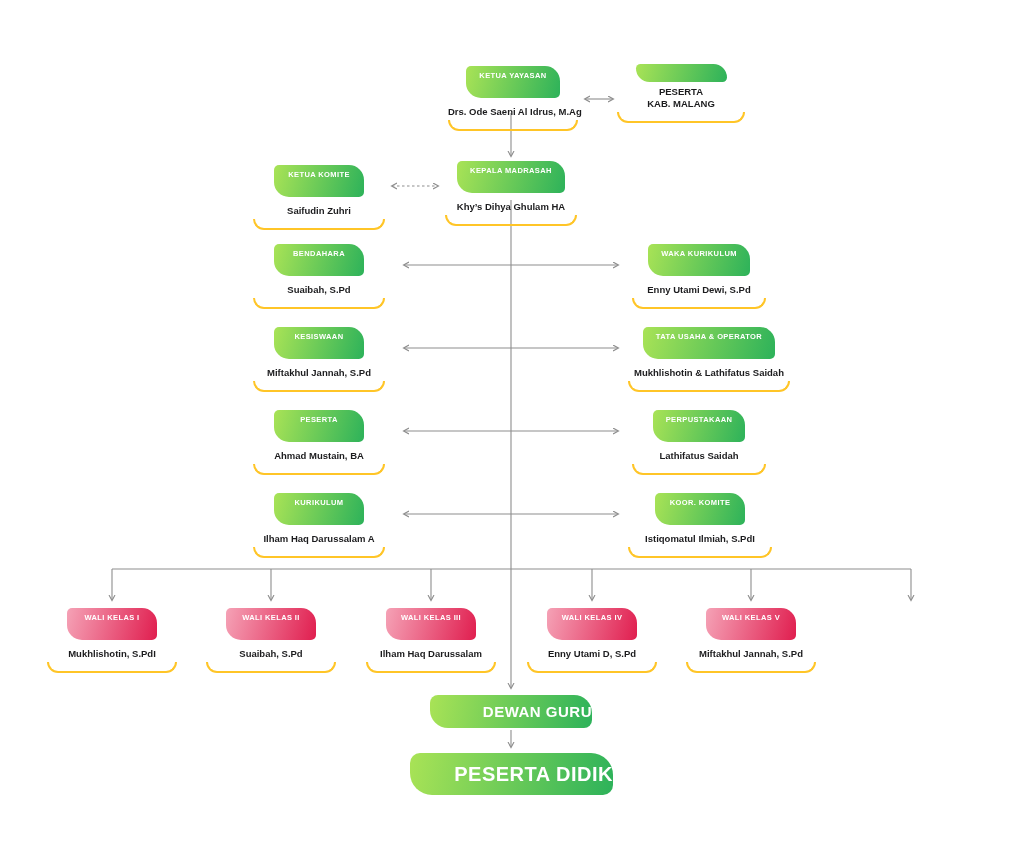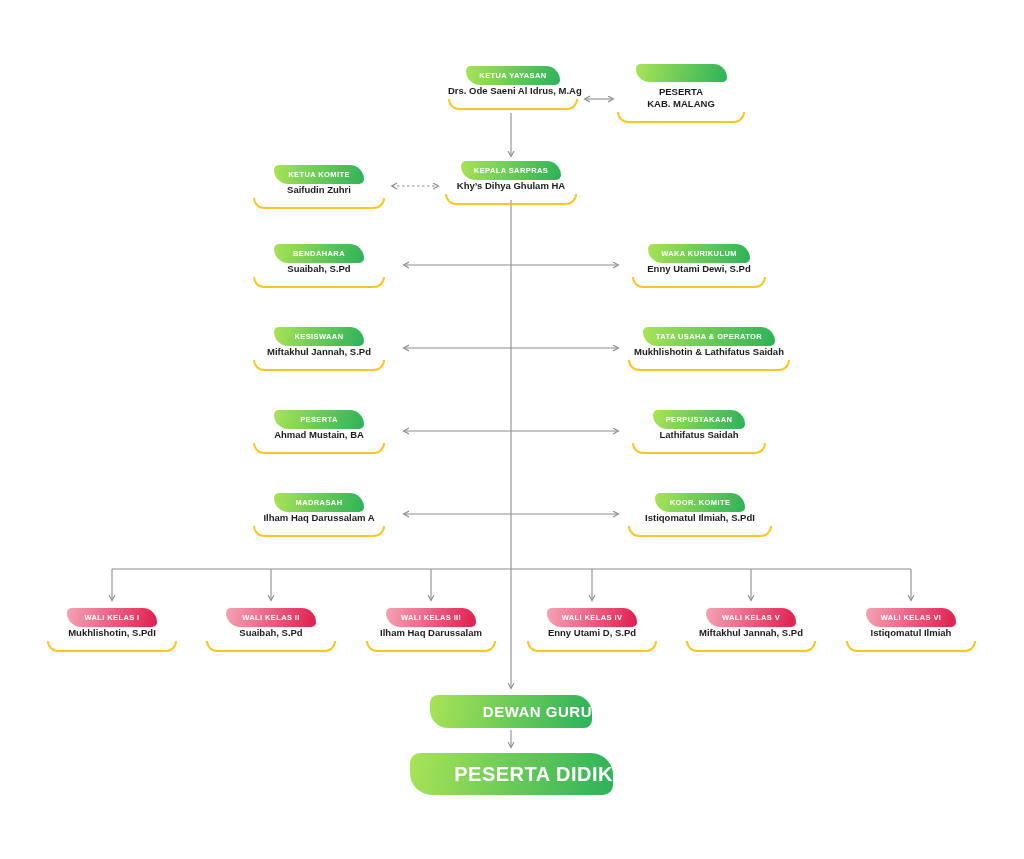--- a/index.html
+++ b/index.html
@@ -3,27 +3,27 @@
 <meta charset="utf-8">
 <style>
   html,body{margin:0;padding:0;background:#ffffff;}
   #stage{
     position:relative;width:1024px;height:859px;background:#ffffff;overflow:hidden;
     font-family:"Liberation Sans",sans-serif;
   }
   .connectors{position:absolute;left:0;top:0;}
   .card{position:absolute;text-align:center;}
   .pill{
-    margin:0 auto;width:fit-content;min-width:64px;padding:0 13px;height:19px;line-height:19px;
+    margin:0 auto;width:fit-content;min-width:64px;padding:0 13px;height:32px;line-height:19px;
     border-radius:5px 15px 5px 15px;color:#ffffff;font-weight:bold;font-size:7.5px;letter-spacing:.4px;
     white-space:nowrap;
   }
   .green{background:linear-gradient(105deg,#a9e356 0%,#2db25a 100%);}
   .pink{background:linear-gradient(105deg,#f5a2b6 0%,#e01e4f 100%);}
-  .name{margin-top:0;font-size:9.5px;font-weight:bold;color:#1c1c1e;white-space:nowrap;line-height:12px;}
+  .name{margin-top:8px;font-size:9.5px;font-weight:bold;color:#1c1c1e;white-space:nowrap;line-height:12px;}
   .underline{height:9px;margin-top:2px;
     border-left:2px solid #ffc527;border-right:2px solid #ffc527;border-bottom:2px solid #ffc527;
     border-radius:0 0 11px 11px;}
   .emptypill{width:91px;height:18px;padding:0;}
   .bigbox{
     position:absolute;display:flex;align-items:center;justify-content:flex-end;
     color:#ffffff;font-weight:bold;letter-spacing:.5px;
     background:linear-gradient(100deg,#a9e356 0%,#2db25a 100%);
   }
 </style>
@@ -71,21 +71,21 @@
     <div class="underline"></div>
   </div>
 
   <div class="card" style="left:253px;top:165px;width:132px">
     <div class="pill green"><span>KETUA KOMITE</span></div>
     <div class="name">Saifudin Zuhri</div>
     <div class="underline"></div>
   </div>
 
   <div class="card" style="left:445px;top:161px;width:132px">
-    <div class="pill green"><span>KEPALA SARPRAS</span></div>
+    <div class="pill green"><span>KEPALA MADRASAH</span></div>
     <div class="name">Khy’s Dihya Ghulam HA</div>
     <div class="underline"></div>
   </div>
 
   <div class="card" style="left:253px;top:244px;width:132px">
     <div class="pill green"><span>BENDAHARA</span></div>
     <div class="name">Suaibah, S.Pd</div>
     <div class="underline"></div>
   </div>
 
@@ -95,21 +95,21 @@
     <div class="underline"></div>
   </div>
 
   <div class="card" style="left:253px;top:410px;width:132px">
     <div class="pill green"><span>PESERTA</span></div>
     <div class="name">Ahmad Mustain, BA</div>
     <div class="underline"></div>
   </div>
 
   <div class="card" style="left:253px;top:493px;width:132px">
-    <div class="pill green"><span>MADRASAH</span></div>
+    <div class="pill green"><span>KURIKULUM</span></div>
     <div class="name">Ilham Haq Darussalam A</div>
     <div class="underline"></div>
   </div>
 
   <div class="card" style="left:632px;top:244px;width:134px">
     <div class="pill green"><span>WAKA KURIKULUM</span></div>
     <div class="name">Enny Utami Dewi, S.Pd</div>
     <div class="underline"></div>
   </div>
 
@@ -154,25 +154,20 @@
     <div class="name">Enny Utami D, S.Pd</div>
     <div class="underline"></div>
   </div>
 
   <div class="card" style="left:686px;top:608px;width:130px">
     <div class="pill pink"><span>WALI KELAS V</span></div>
     <div class="name">Miftakhul Jannah, S.Pd</div>
     <div class="underline"></div>
   </div>
 
-  <div class="card" style="left:846px;top:608px;width:130px">
-    <div class="pill pink"><span>WALI KELAS VI</span></div>
-    <div class="name">Istiqomatul Ilmiah</div>
-    <div class="underline"></div>
-  </div>
 
   <div class="bigbox" style="left:430px;top:695px;width:162px;height:33px;font-size:15px;border-radius:8px 18px 8px 18px">
     <span>DEWAN GURU</span>
   </div>
 
   <div class="bigbox" style="left:410px;top:753px;width:203px;height:42px;font-size:20px;border-radius:10px 22px 10px 22px">
     <span>PESERTA DIDIK</span>
   </div>
 
 </div>

